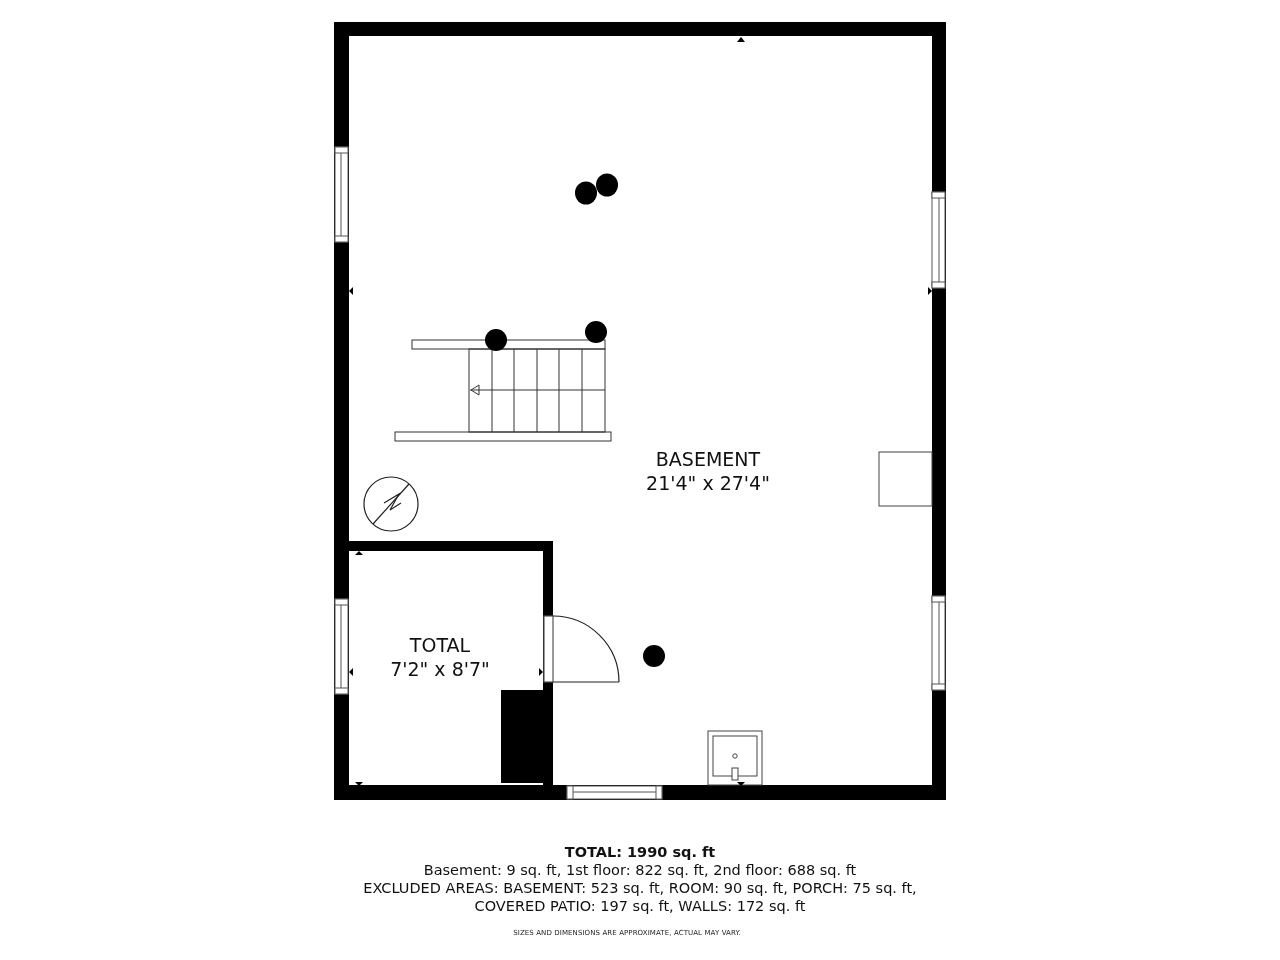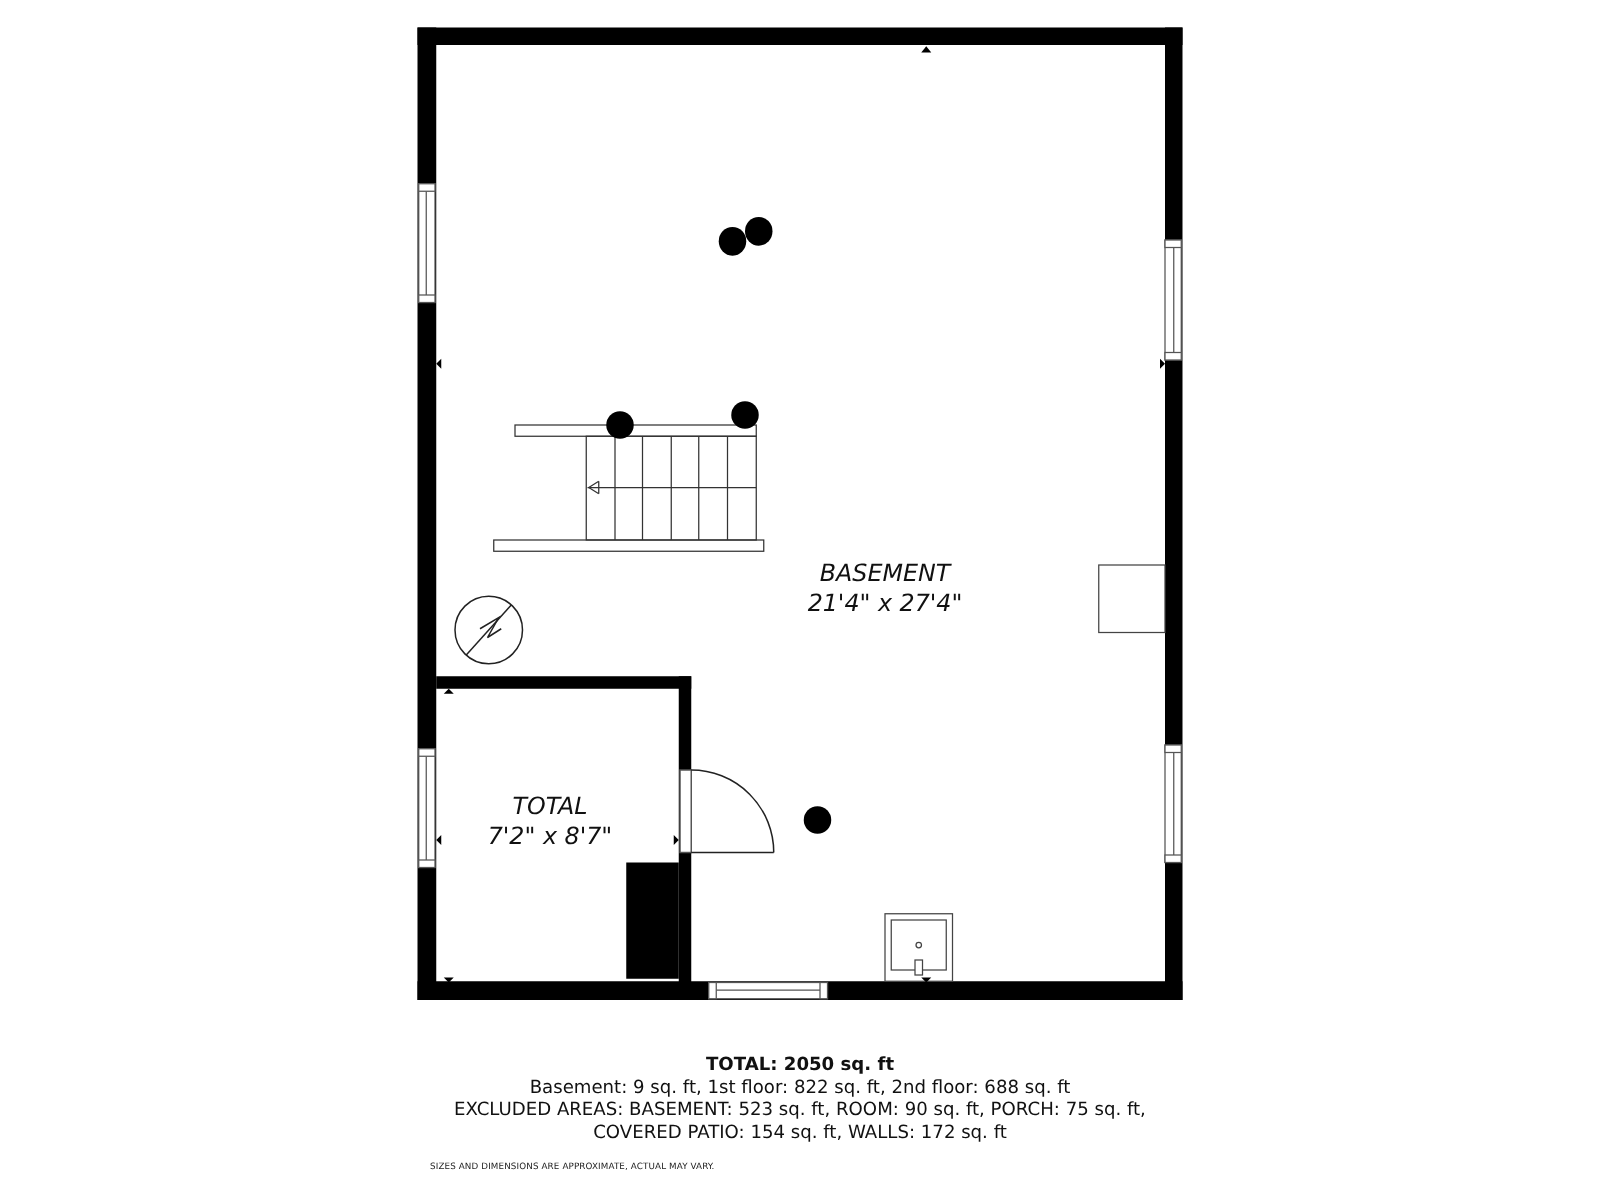--- a/index.html
+++ b/index.html
@@ -1,26 +1,26 @@
 <!DOCTYPE html>
 <html><head>
   <meta charset="utf-8">
   <style>
     html, body { margin: 0; padding: 0; background: #ffffff; }
     body { width: 1280px; height: 960px; position: relative; overflow: hidden;
            font-family: "DejaVu Sans", "Liberation Sans", sans-serif; color: #111; }
     #plan { position: absolute; left: 0; top: 0; width: 1280px; height: 960px; }
     .label { position: absolute; text-align: center; font-size: 19px; line-height: 24px; color: #111; }
-    .label span { display: block; font-style: italic; }
+    .label span { display: block; }
     #basement-label { left: 608px; top: 447px; width: 200px; }
     #room-label { left: 360px; top: 633px; width: 160px; }
     #summary { position: absolute; left: 240px; top: 843px; width: 800px; text-align: center;
                font-size: 14.5px; line-height: 18px; color: #111; }
     #summary .total { font-weight: bold; }
-    #disclaimer { position: absolute; left: 344px; top: 929px; width: 600px; text-align: left;
+    #disclaimer { position: absolute; left: 327px; top: 929px; width: 600px; text-align: center;
                   font-size: 7px; letter-spacing: 0.1px; color: #222; }
   </style>
 </head>
 <body>
 
 <svg id="plan" viewBox="0 0 1280 960" xmlns="http://www.w3.org/2000/svg">
 
   <g fill="#000">
     <rect x="334" y="22" width="612" height="14"></rect>
     <rect x="334" y="22" width="15" height="778"></rect>
@@ -123,19 +123,19 @@
   <span>BASEMENT</span>
   <span>21'4" x 27'4"</span>
 </div>
 
 <div id="room-label" class="label">
   <span>TOTAL</span>
   <span>7'2" x 8'7"</span>
 </div>
 
 <div id="summary">
-  <div class="total">TOTAL: 2050 sq. ft</div>
+  <div class="total">TOTAL: 1990 sq. ft</div>
   <div>Basement: 9 sq. ft, 1st floor: 822 sq. ft, 2nd floor: 688 sq. ft</div>
   <div>EXCLUDED AREAS: BASEMENT: 523 sq. ft, ROOM: 90 sq. ft, PORCH: 75 sq. ft,</div>
-  <div>COVERED PATIO: 154 sq. ft, WALLS: 172 sq. ft</div>
+  <div>COVERED PATIO: 197 sq. ft, WALLS: 172 sq. ft</div>
 </div>
 
 <div id="disclaimer">SIZES AND DIMENSIONS ARE APPROXIMATE, ACTUAL MAY VARY.</div>
 
 </body></html>

